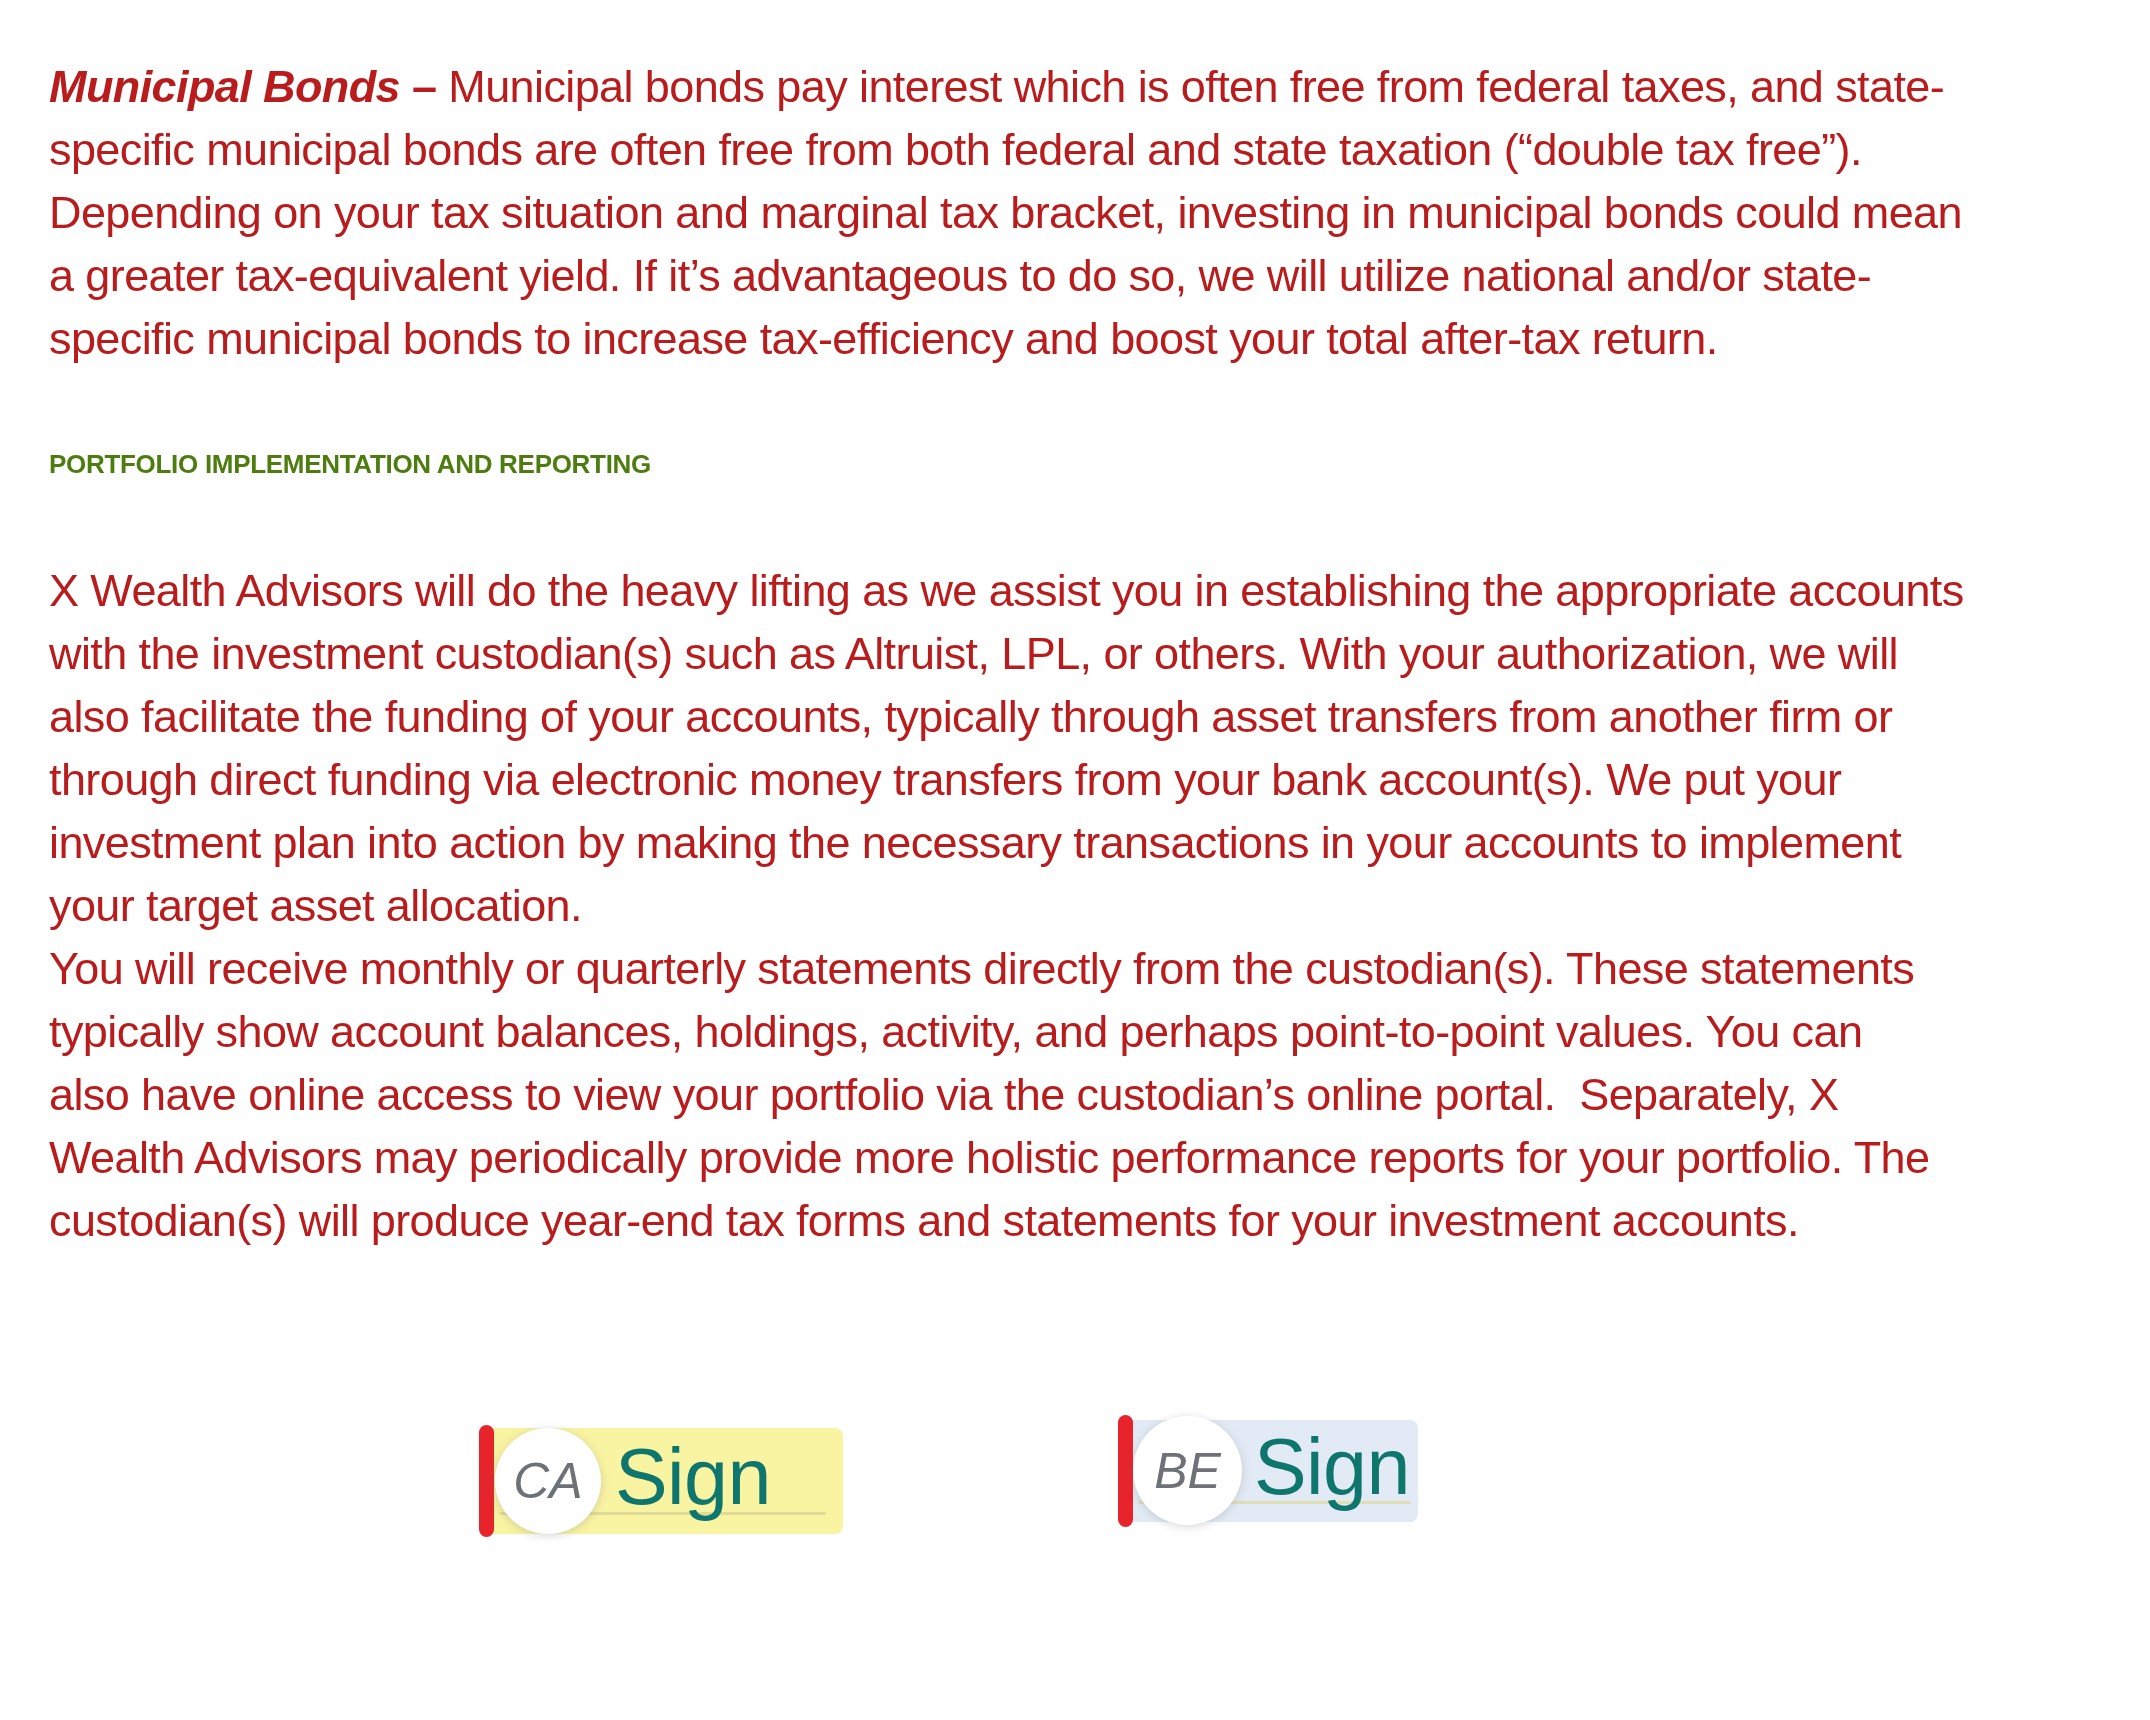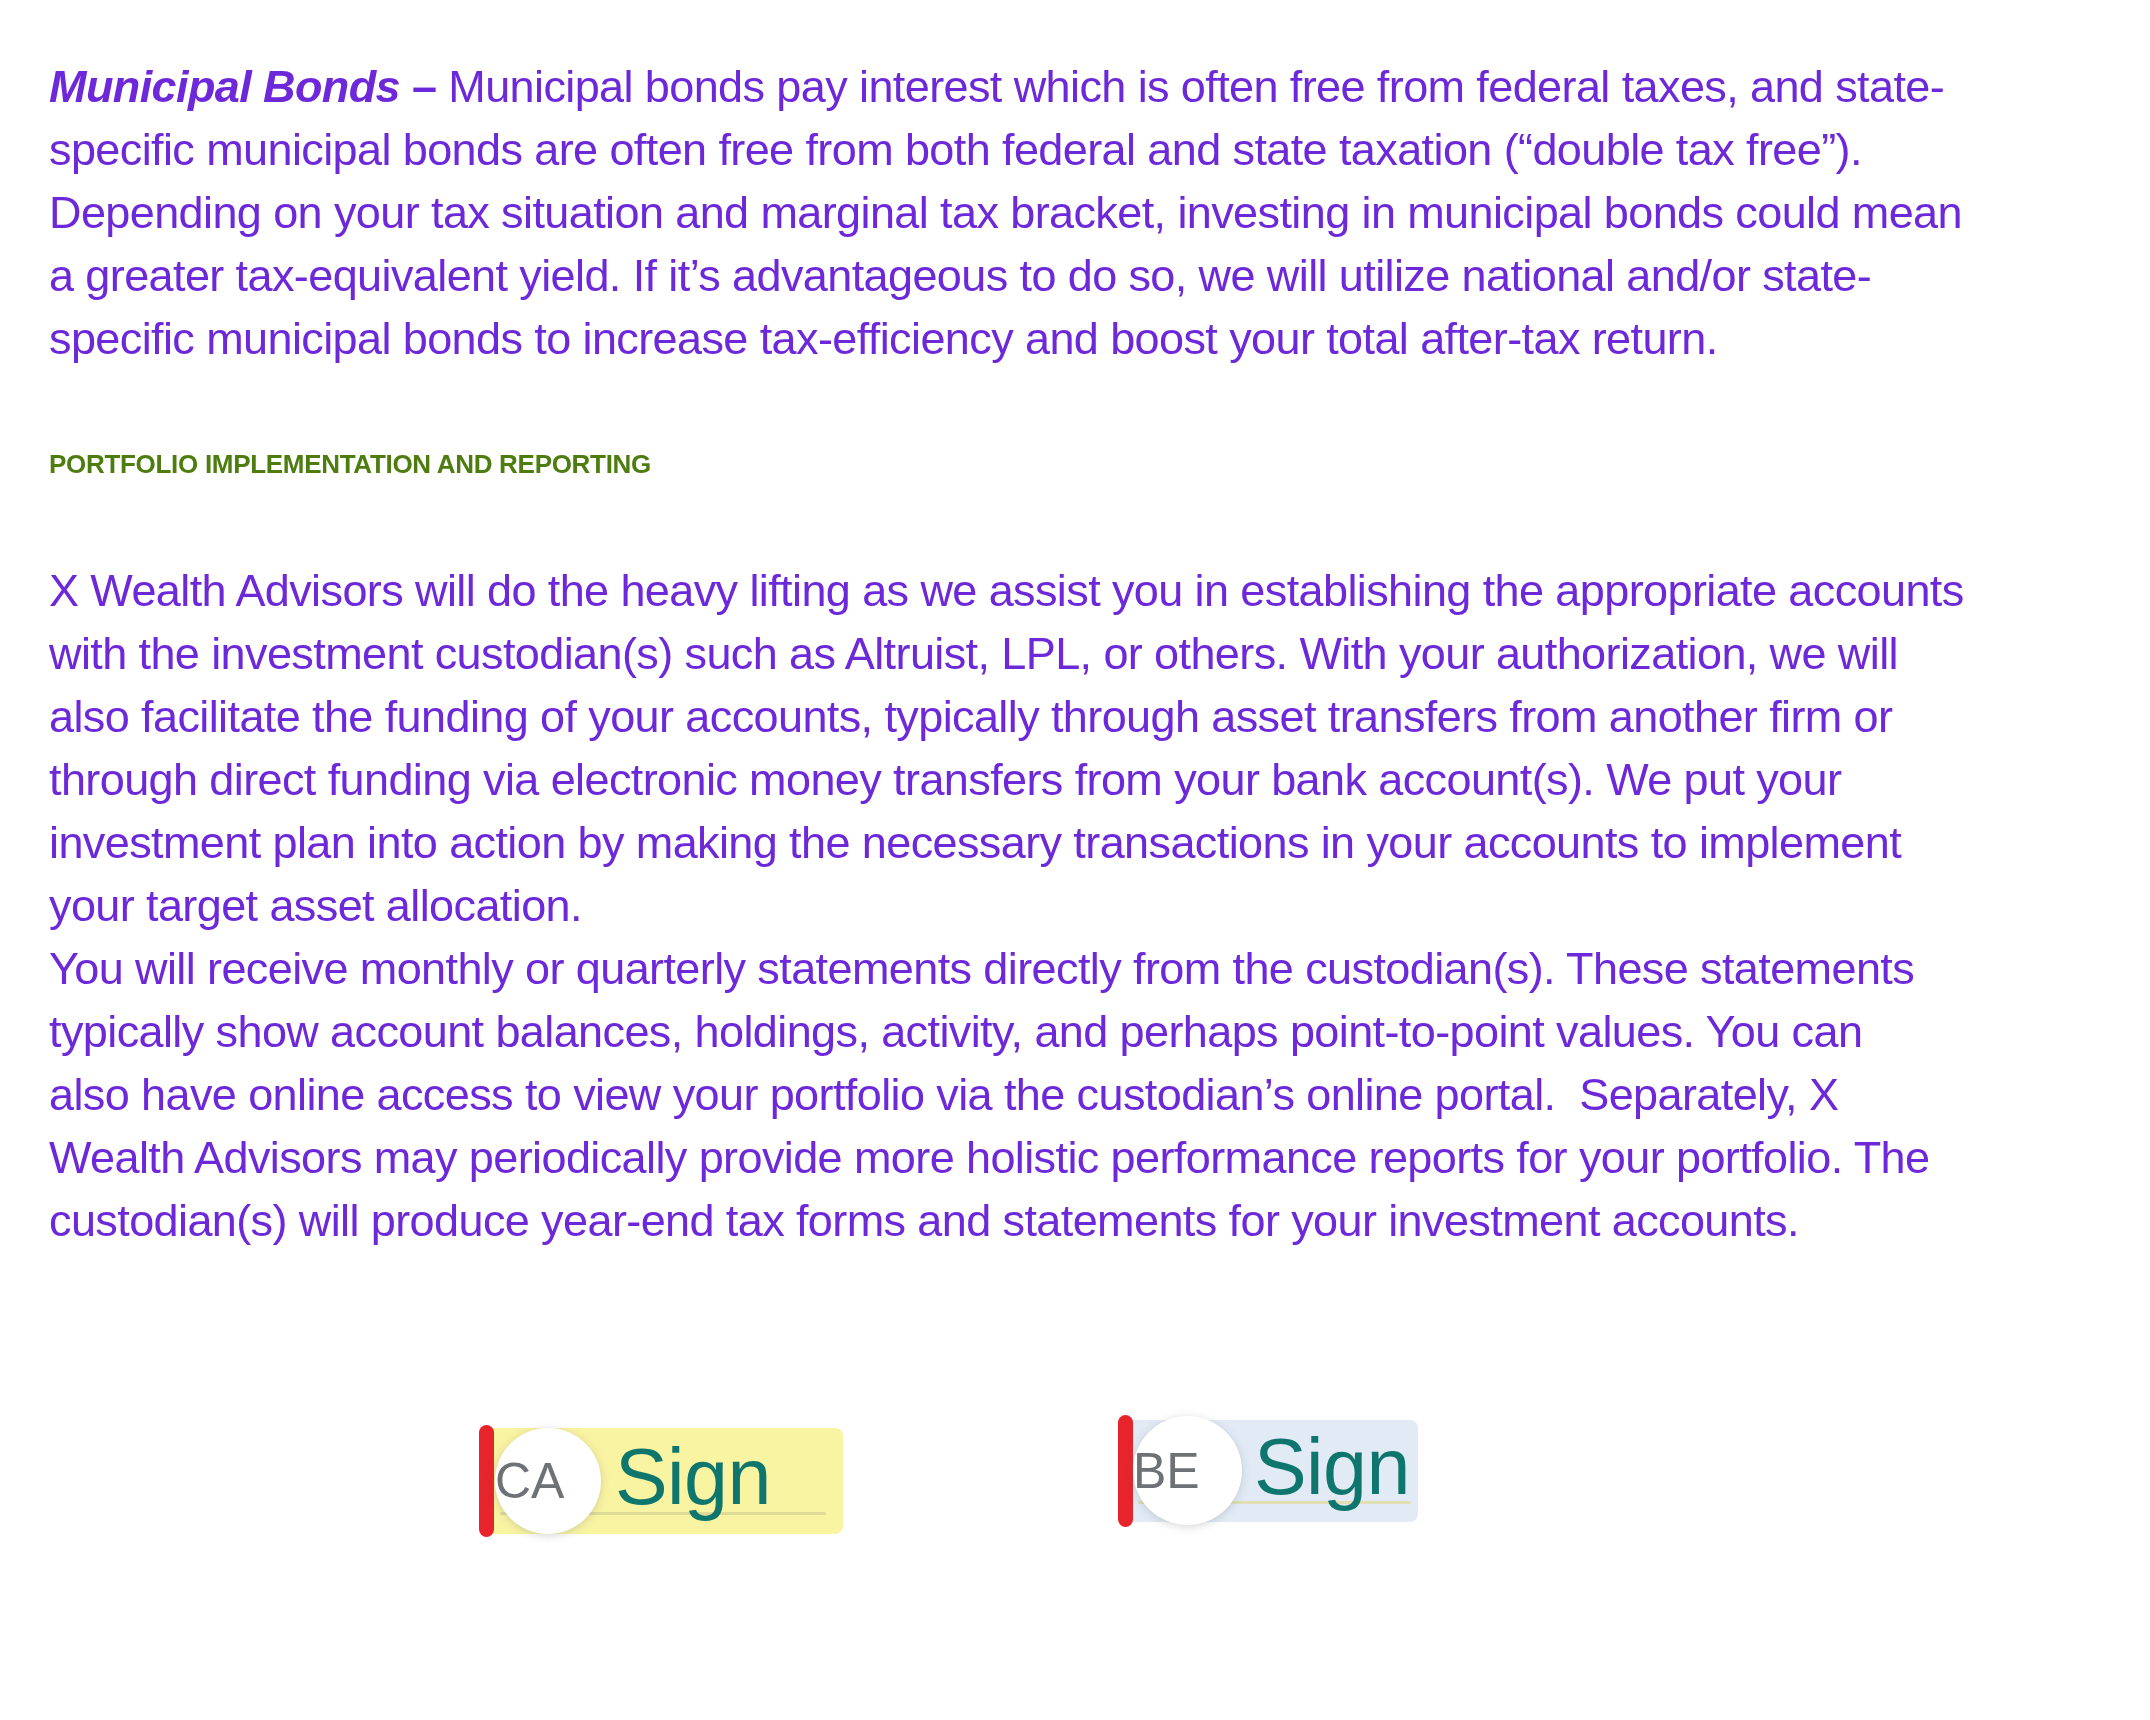--- a/index.html
+++ b/index.html
@@ -20,21 +20,21 @@
     left: 49px;
     top: 55px;
     width: 2065px;
   }
   .para {
     margin: 0;
     font-size: 45px;
     line-height: 63px;
     letter-spacing: -0.6px;
     white-space: pre;
-    color: #6d28d9;
+    color: #b91c1c;
   }
   .para .lead em { font-style: italic; }
   .para .lead, .para .dash { font-weight: bold; }
   .doc-heading {
     margin: 63px 0 63px 0;
     font-size: 26px;
     line-height: 63px;
     font-weight: bold;
     letter-spacing: -0.3px;
     color: #4d7c0f;
@@ -77,21 +77,22 @@
     left: 19.5px; right: 6.9px; top: 86px;
     background: #e0deb4;
   }
   .tag-circle {
     position: absolute;
     background: #ffffff;
     border-radius: 50%;
     box-shadow: 0 1.7px 8px rgba(110, 110, 110, 0.28);
     display: flex;
     align-items: center;
-    justify-content: flex-start;
+    justify-content: center;
+    font-style: italic;
   }
   .sig-tag-ca .tag-circle { left: 16px; top: 3.4px; width: 106px; height: 106px; }
   .sig-tag-be .tag-circle { left: 15px; top: 1.1px; width: 109px; height: 109px; }
   .tag-initials {
     font-size: 50px;
     color: #6e7176;
     letter-spacing: 0;
   }
   .tag-label {
     position: absolute;

